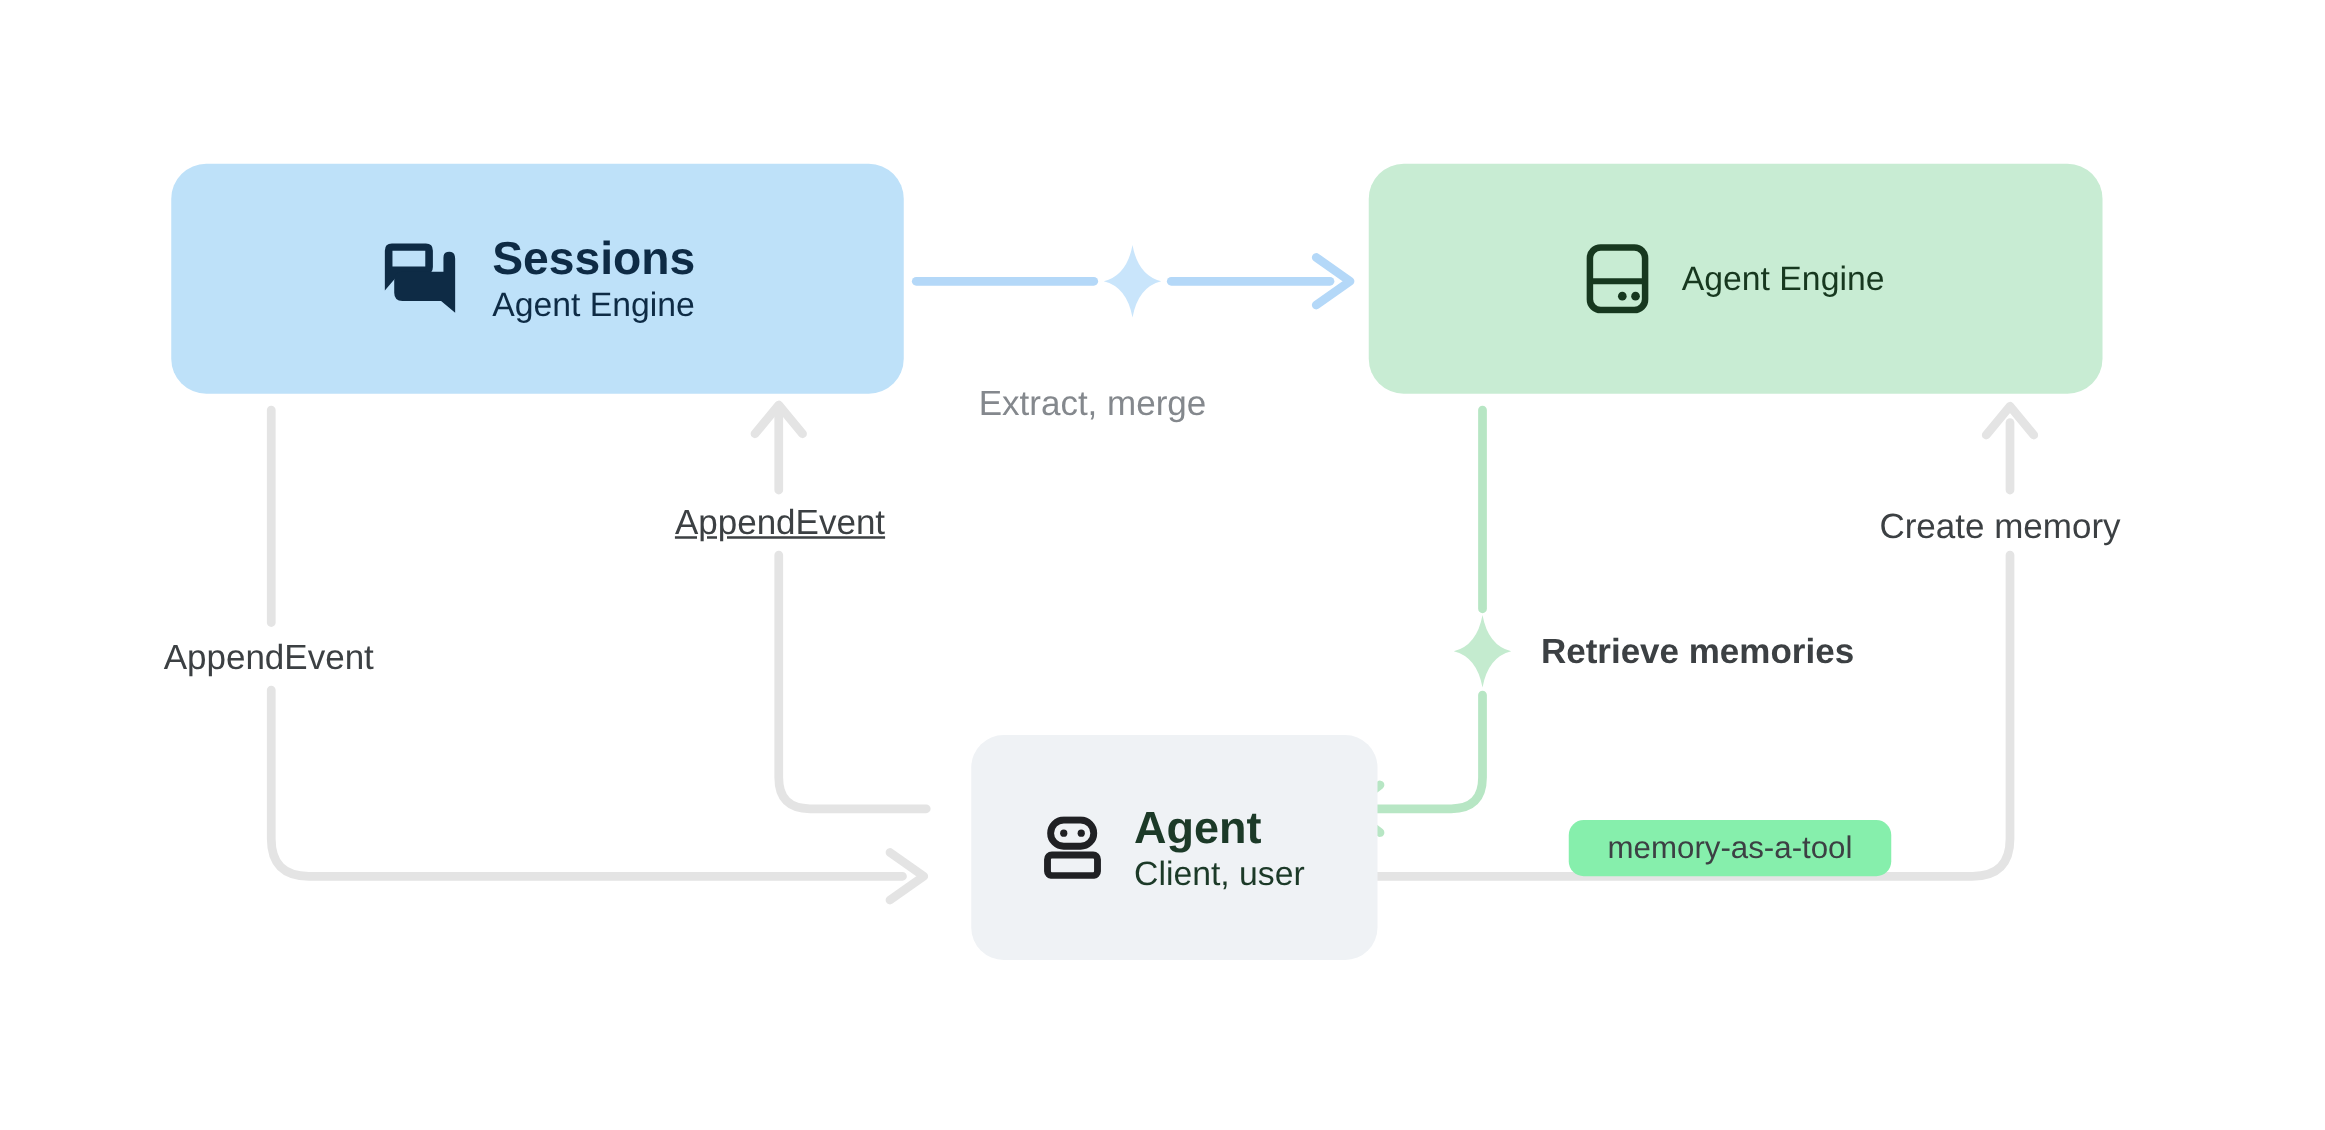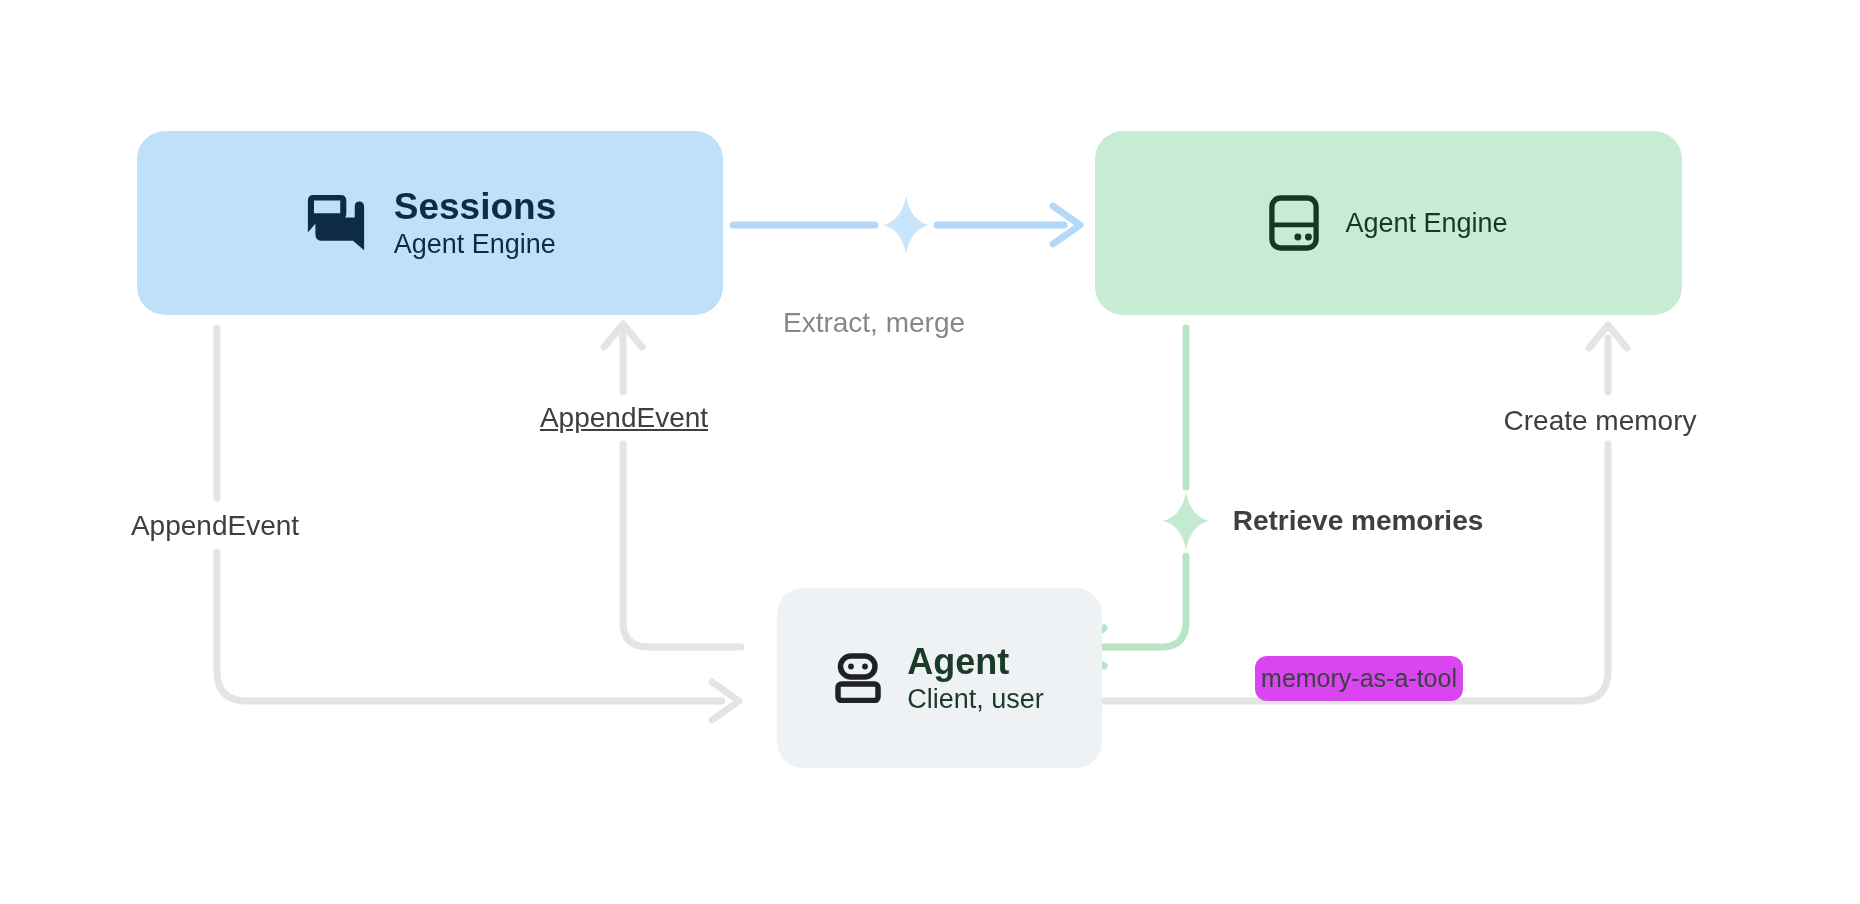--- a/index.html
+++ b/index.html
@@ -36,22 +36,22 @@
     transform: translate(-50%, -50%);
     font-size: 28px;
     color: #3C4043;
     white-space: nowrap;
   }
   .edge-label.bold { font-weight: bold; }
   .edge-label.sub { color: #84888D; }
   .tool-badge {
     position: absolute;
     left: 1255px; top: 656px;
-    width: 208px; height: 45px;
-    background: #d946ef;
+    width: 258px; height: 45px;
+    background: #86efac;
     border-radius: 12px;
     display: flex;
     align-items: center;
     justify-content: center;
     font-size: 25px;
     color: #3C4043;
     white-space: nowrap;
   }
 </style>
 </head>

